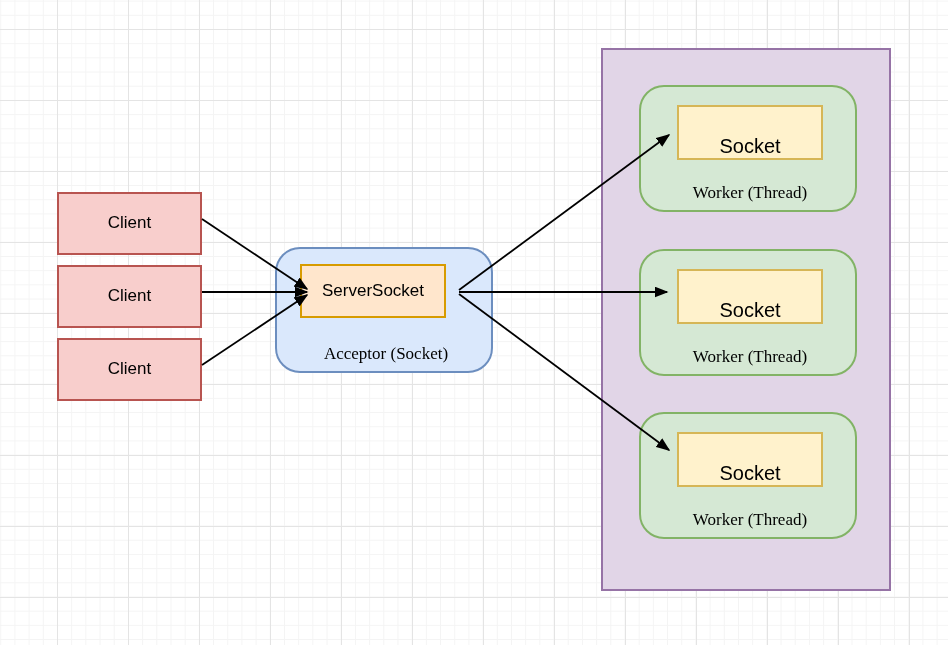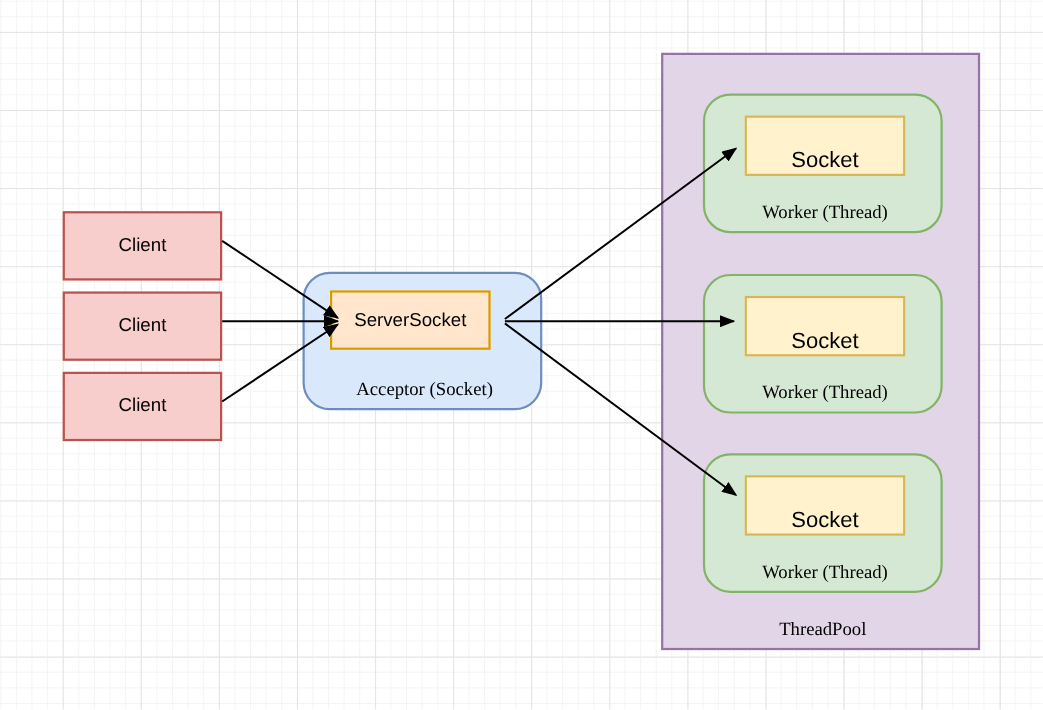--- a/index.html
+++ b/index.html
@@ -131,21 +131,20 @@
         <span>Socket</span>
       </div>
       <div class="container-label">Worker (Thread)</div>
     </div>
     <div class="worker w3">
       <div class="socket">
         <span>Socket</span>
       </div>
       <div class="container-label">Worker (Thread)</div>
     </div>
-    <div class="container-label">ThreadPool</div>
   </div>
 
   <svg class="arrow-layer" width="948" height="645" viewBox="0 0 948 645">
     <defs>
       <marker id="arrowhead" markerUnits="userSpaceOnUse" markerWidth="14" markerHeight="11" refX="12.5" refY="5.5" orient="auto">
         <path d="M0,0 L14,5.5 L0,11 Z" fill="#000000"></path>
       </marker>
     </defs>
     <line x1="202" y1="219" x2="307" y2="289" marker-end="url(#arrowhead)"></line>
     <line x1="202" y1="292" x2="307" y2="292" marker-end="url(#arrowhead)"></line>

